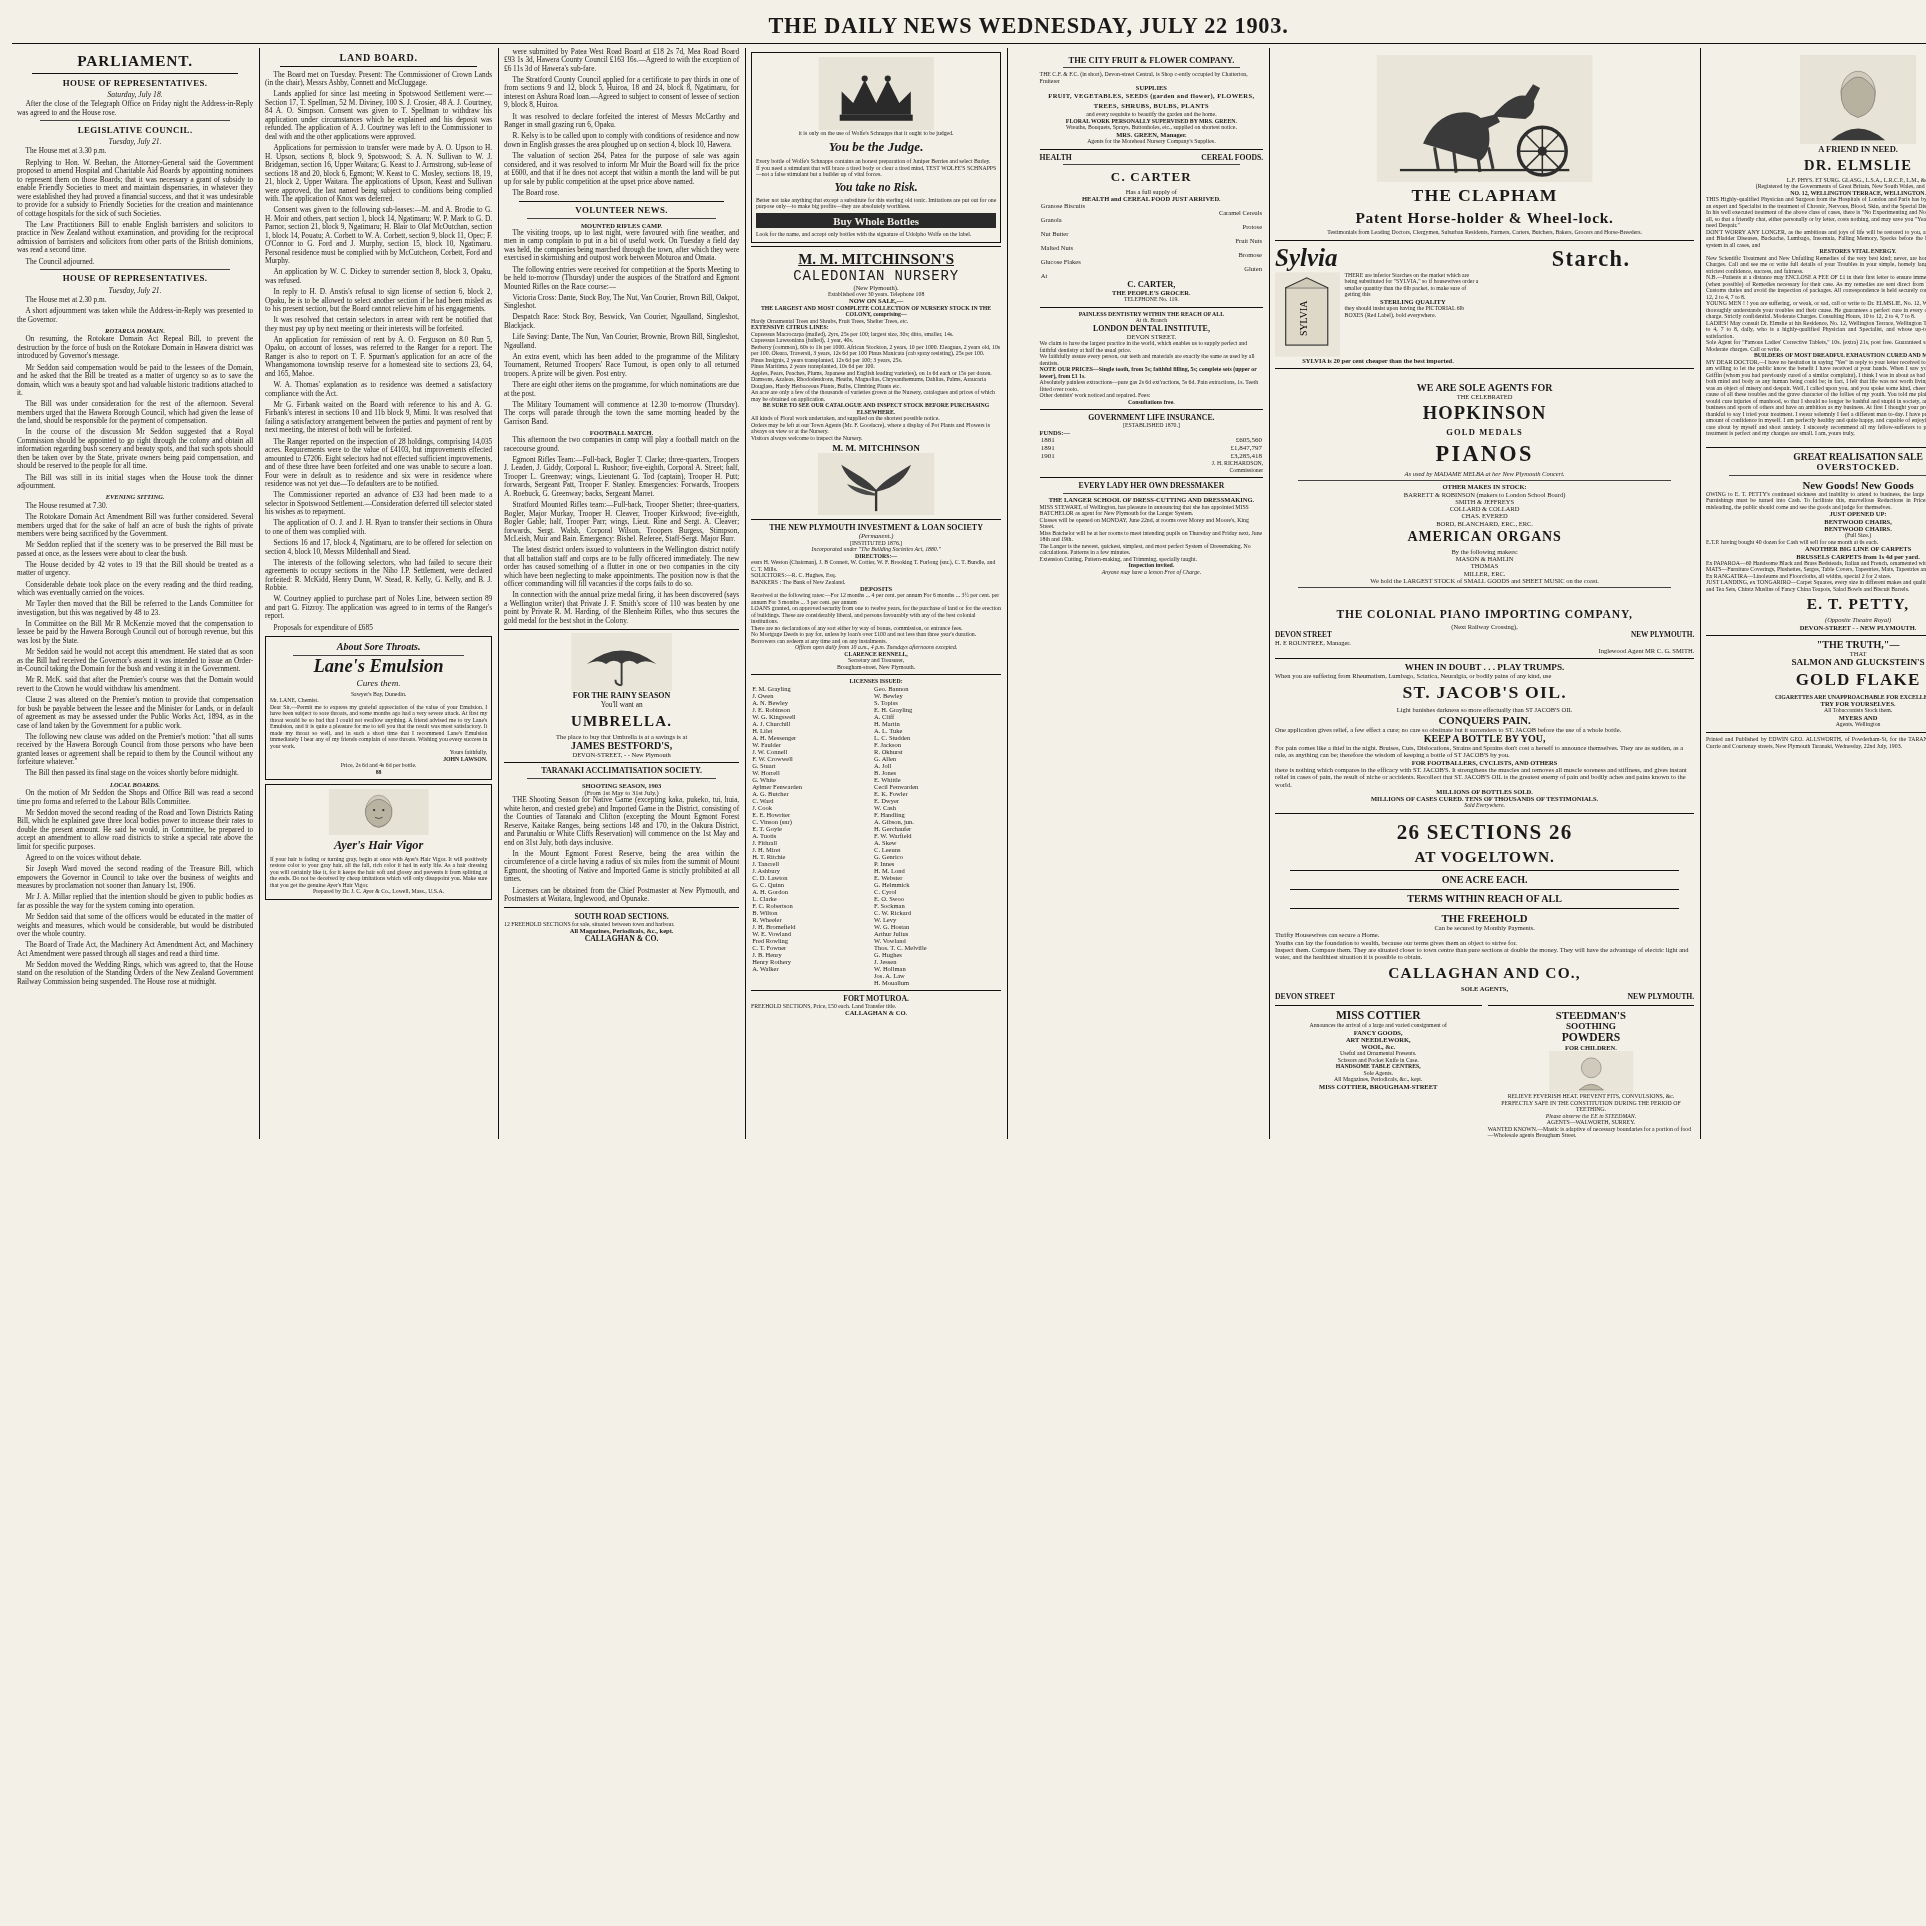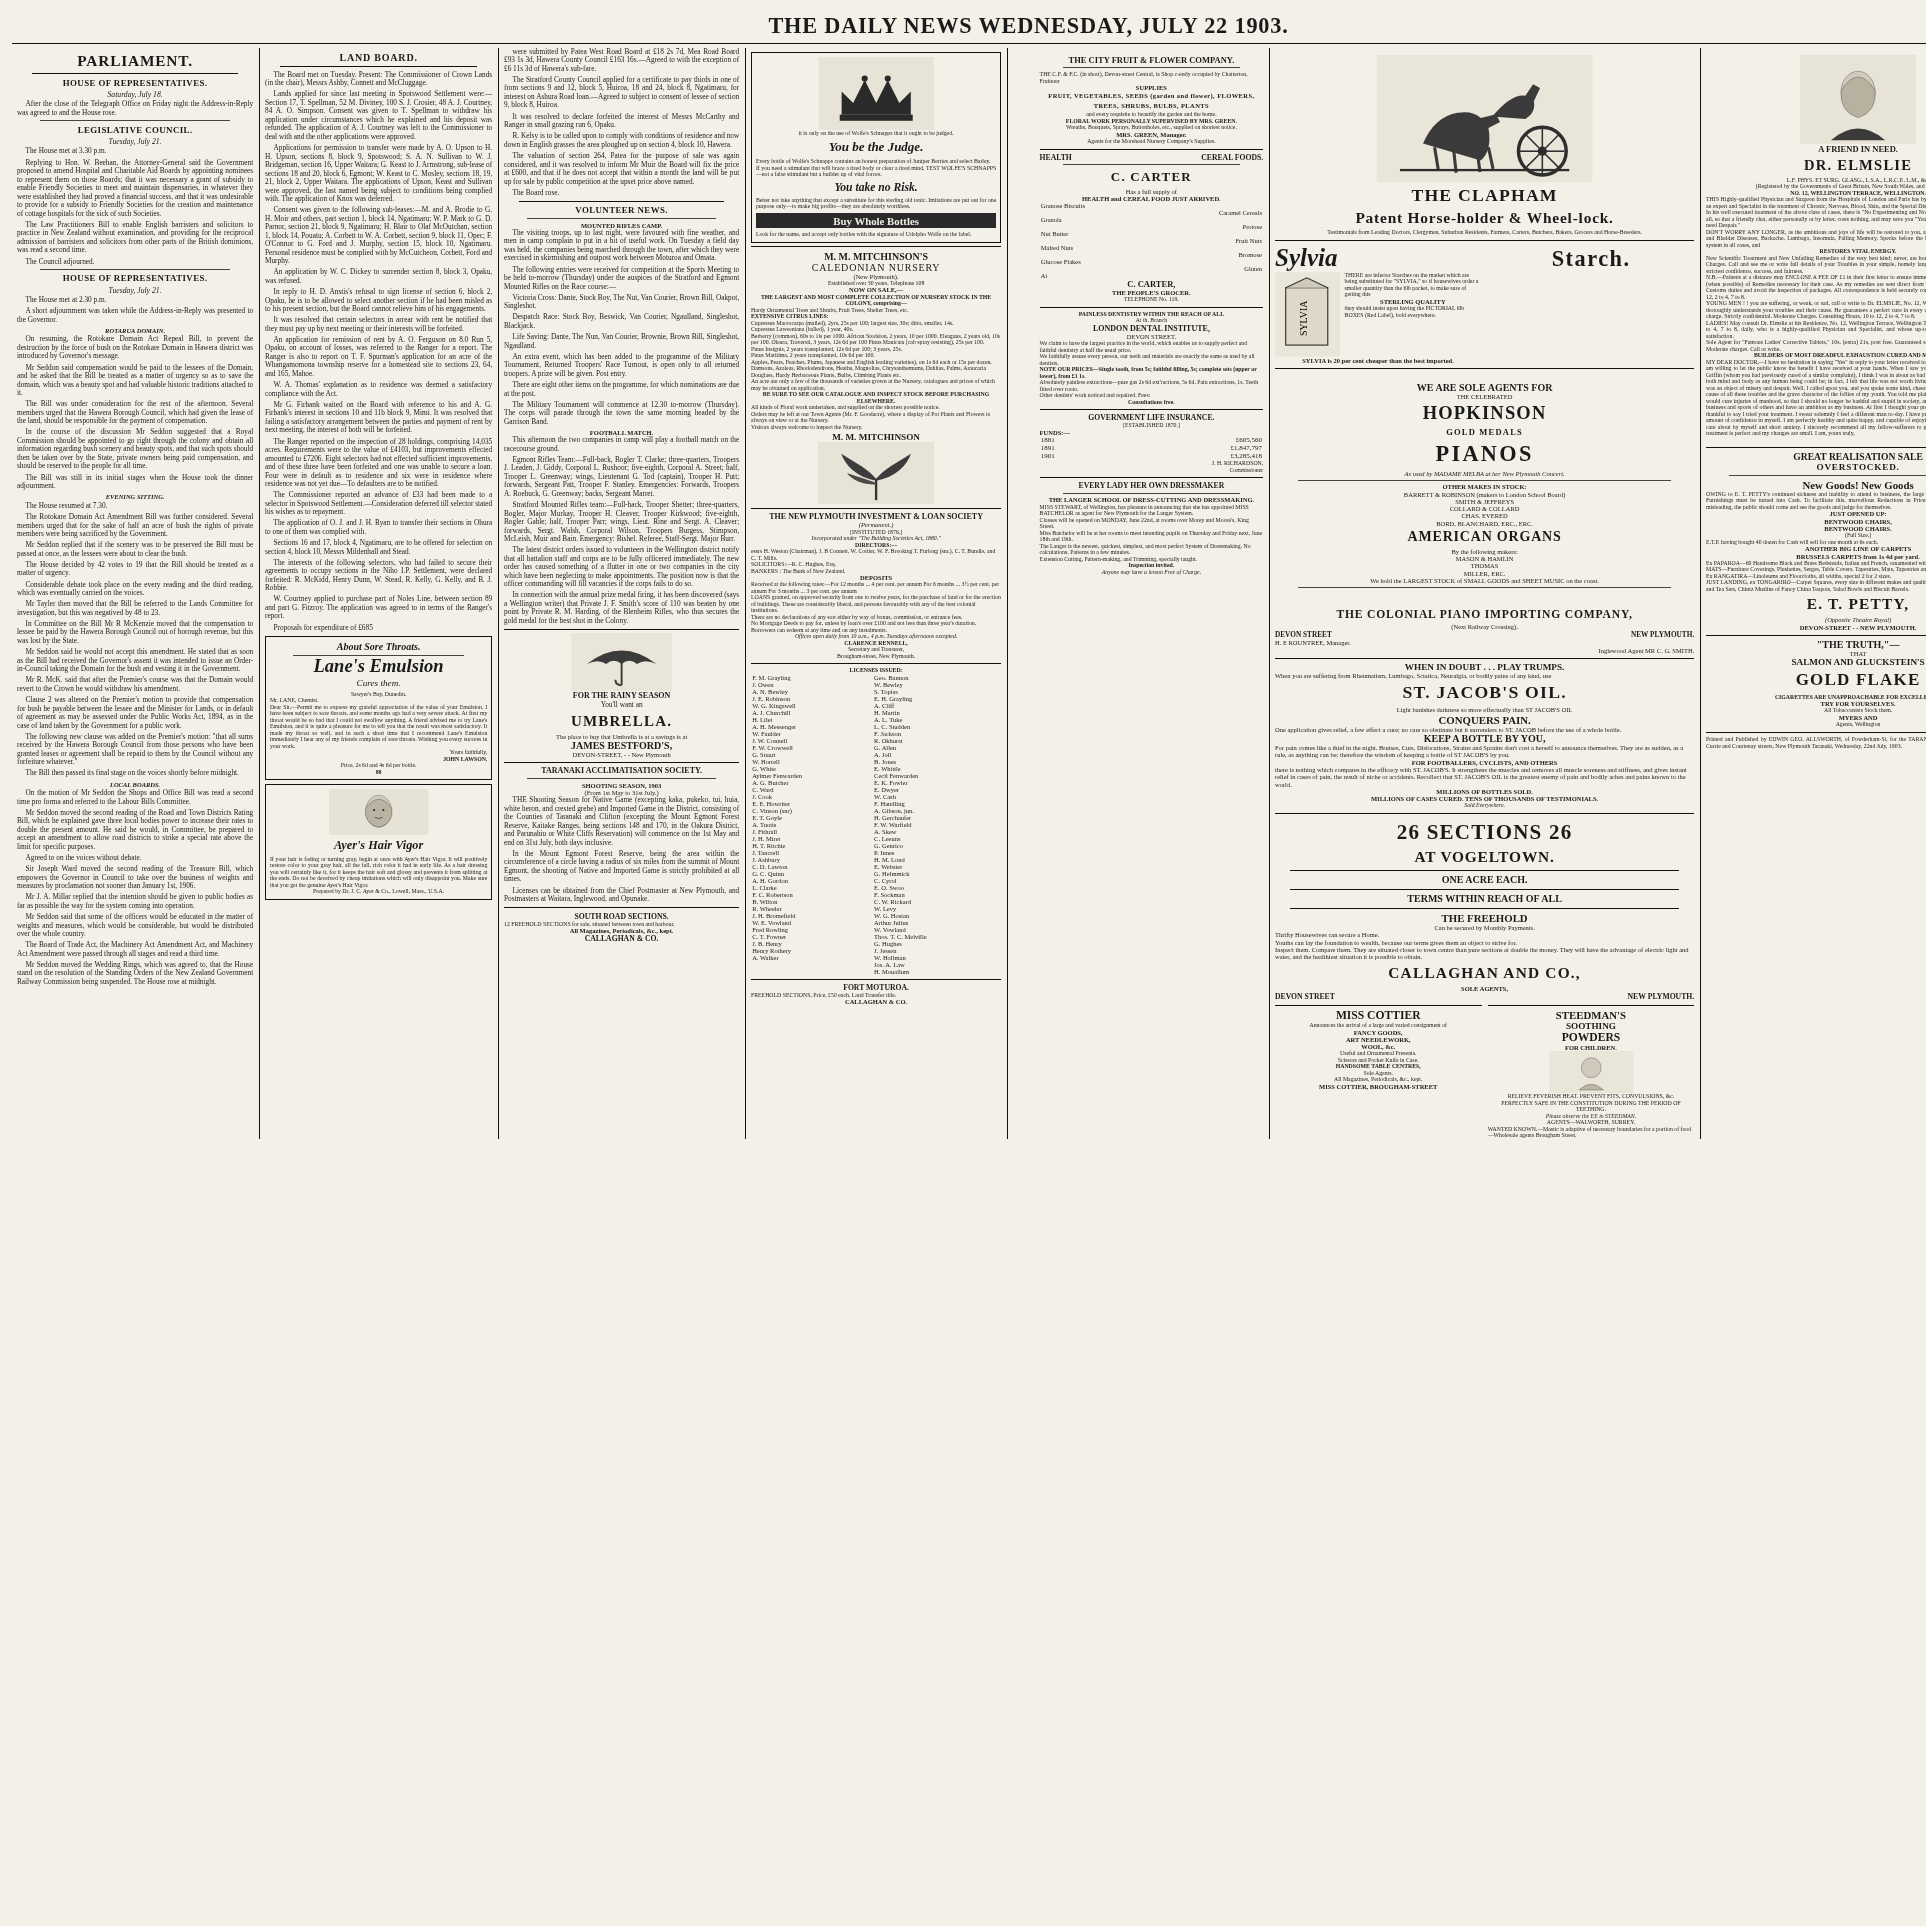--- a/index.html
+++ b/index.html
@@ -218,22 +218,22 @@
         <div class="center bold ital" style="font-size:13px;margin:3.1px 0;">You be the Judge.</div>
         <div class="tiny" style="text-align:justify;">Every bottle of Wolfe's Schnapps contains an honest preparation of Juniper Berries and select Barley.</div>
         <div class="tiny" style="text-align:justify;">If you need a stimulant that will brace a tired body or clear a tired mind, TEST WOLFE'S SCHNAPPS—not a false stimulant but a builder up of vital forces.</div>
         <div class="center bold ital" style="font-size:11.6px;margin:3.1px 0;">You take no Risk.</div>
         <div class="tiny" style="text-align:justify;">Better not take anything that except a substitute for this sterling old tonic. Imitations are put out for one purpose only—to make big profits—they are absolutely worthless.</div>
         <div class="center bold" style="font-size:10.8px;margin:3.1px 0;background:#2a2a2a;color:#f0ede4;padding:1.5px;">Buy Whole Bottles</div>
         <div class="tiny" style="text-align:justify;">Look for the name, and accept only bottles with the signature of Udolpho Wolfe on the label.</div>
       </div>
 
       <div class="ad">
-        <div class="center bold" style="font-size:10px;">M. M. MITCHINSON'S</div>
-        <div class="center" style="font-size:10px;letter-spacing:0.8px;">CALEDONIAN NURSERY</div>
+        <div class="center bold" style="font-size:15px;text-decoration:underline;">M. M. MITCHINSON'S</div>
+        <div class="center" style="font-size:14px;letter-spacing:0.8px;font-family:Liberation Mono, monospace;">CALEDONIAN NURSERY</div>
         <div class="center small">(New Plymouth).</div>
         <div class="center tiny">Established over 30 years.   Telephone 108</div>
         <div class="center bold small">NOW ON SALE,—</div>
         <div class="tiny center bold">THE LARGEST AND MOST COMPLETE COLLECTION OF NURSERY STOCK IN THE COLONY, comprising—</div>
         <div class="tiny">Hardy Ornamental Trees and Shrubs, Fruit Trees, Shelter Trees, etc.</div>
         <div class="tiny bold">EXTENSIVE CITRUS LINES:</div>
         <div class="tiny">Cupressus Macrocarpa (mailed), 2yrs, 25s per 100; largest size, 30s; ditto, smaller, 14s.</div>
         <div class="tiny">Cupressus Lawsoniana (balled), 1 year, 40s.</div>
         <div class="tiny">Berberry (common), 60s to 1ls per 1000. African Stockton, 2 years, 10 per 1000. Eleaguus, 2 years old, 10s per 100. Oleara, Traversii, 3 years, 12s 6d per 100 Pinus Manicata (cab spray resisting), 25s per 100.</div>
         <div class="tiny">Pinus Insignis, 2 years transplanted, 12s 6d per 100; 3 years, 25s.</div>

